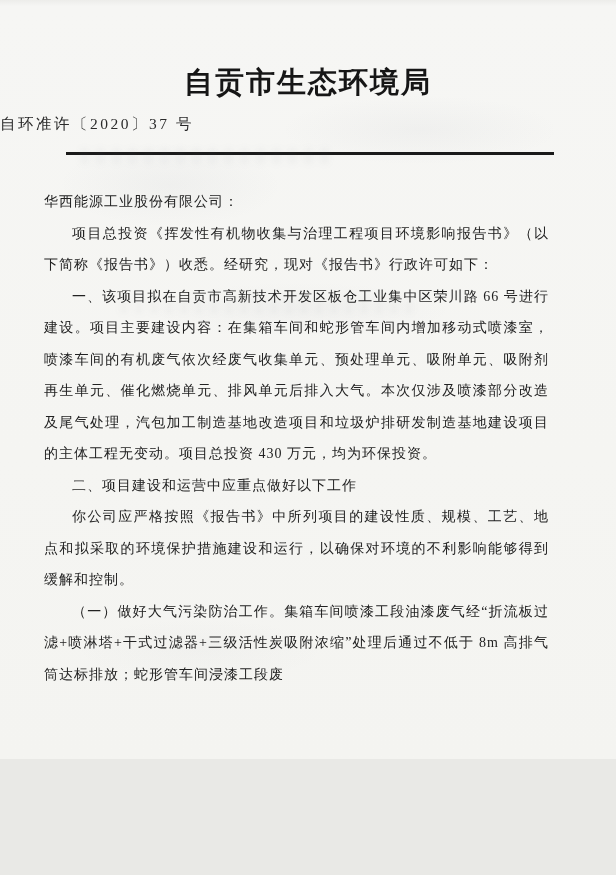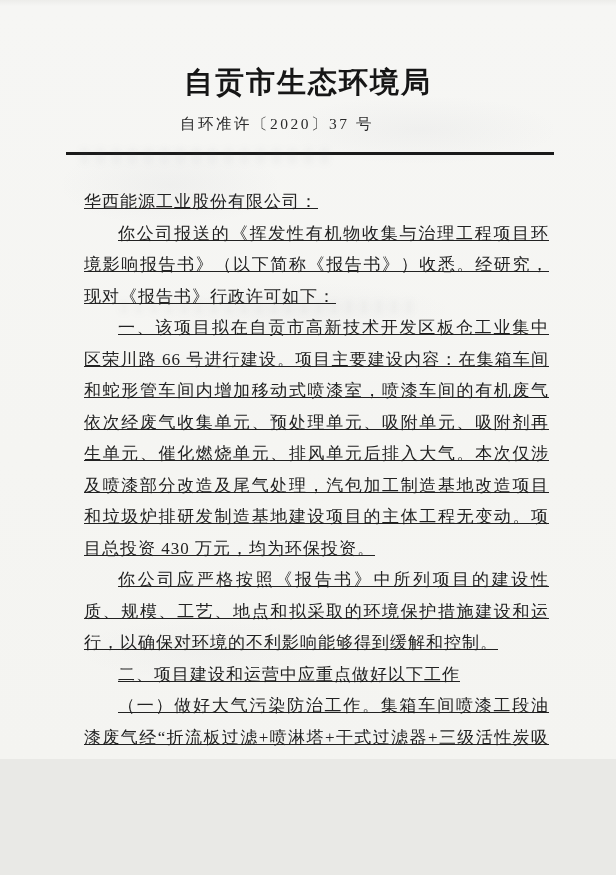--- a/index.html
+++ b/index.html
@@ -38,39 +38,38 @@
     margin:66px 30px 0;
     text-align:center;
     font-size:29px;
     line-height:33px;
     font-weight:700;
     letter-spacing:2px;
     color:#161616;
   }
   .doc-number{
     margin:14px 62px 0 0;
-    text-align:center;
+    text-align:left;
     font-size:15.5px;
     letter-spacing:2.5px;
     line-height:22px;
     color:#2a2a2a;
   }
   .rule{
     margin:17px 0 0 66px;
     width:488px;height:3px;
     background:var(--rule);
   }
   .body-text{
-    margin:31px 67px 0 84px;
-    font-size:17px;
+    margin:31px 67px 0 44px;
+    font-size:14px;
     line-height:31.5px;
     letter-spacing:1px;
     text-align:justify;
     color:#222;
-    text-decoration:underline;
   }
   .body-text p{margin:0;}
   .body-text p.indent{text-indent:2em;}
   .page-number{
     position:absolute;
     top:812px;right:82px;
     font-size:15.5px;
     letter-spacing:2px;
     color:#333;
   }
@@ -87,24 +86,24 @@
   <header>
     <h1 class="doc-title">
       <span>自贡市生态环境局</span><br>
     </h1>
     <div class="doc-number">自环准许〔2020〕37 号</div>
     <div class="rule"></div>
   </header>
 
   <main class="body-text">
     <p>华西能源工业股份有限公司：</p>
-    <p class="indent">你公司报送的《挥发性有机物收集与治理工程项目环境影响报告书》（以下简称《报告书》）收悉。经研究，现对《报告书》行政许可如下：</p>
+    <p class="indent">项目总投资《挥发性有机物收集与治理工程项目环境影响报告书》（以下简称《报告书》）收悉。经研究，现对《报告书》行政许可如下：</p>
     <p class="indent">一、该项目拟在自贡市高新技术开发区板仓工业集中区荣川路 66 号进行建设。项目主要建设内容：在集箱车间和蛇形管车间内增加移动式喷漆室，喷漆车间的有机废气依次经废气收集单元、预处理单元、吸附单元、吸附剂再生单元、催化燃烧单元、排风单元后排入大气。本次仅涉及喷漆部分改造及尾气处理，汽包加工制造基地改造项目和垃圾炉排研发制造基地建设项目的主体工程无变动。项目总投资 430 万元，均为环保投资。</p>
+    <p class="indent">二、项目建设和运营中应重点做好以下工作</p>
     <p class="indent">你公司应严格按照《报告书》中所列项目的建设性质、规模、工艺、地点和拟采取的环境保护措施建设和运行，以确保对环境的不利影响能够得到缓解和控制。</p>
-    <p class="indent">二、项目建设和运营中应重点做好以下工作</p>
     <p class="indent">（一）做好大气污染防治工作。集箱车间喷漆工段油漆废气经“折流板过滤+喷淋塔+干式过滤器+三级活性炭吸附浓缩”处理后通过不低于 8m 高排气筒达标排放；蛇形管车间浸漆工段废</p>
   </main>
 
   <footer>
     <div class="page-number">— 1 —</div>
   </footer>
 
 </div>
 
 </body></html>

